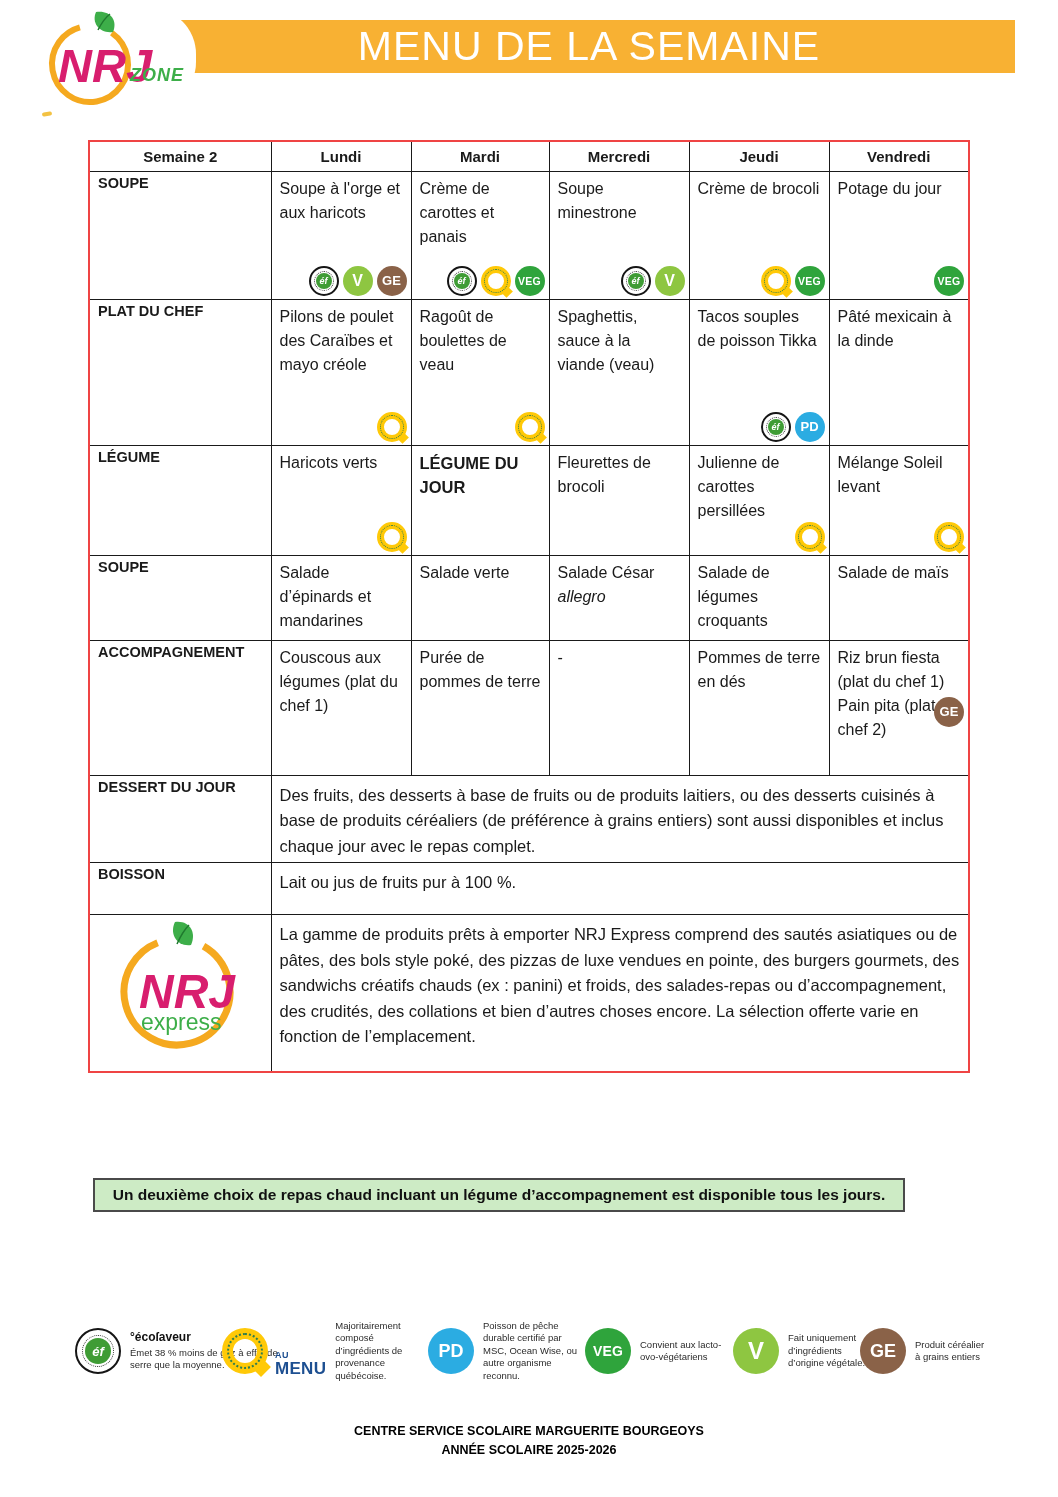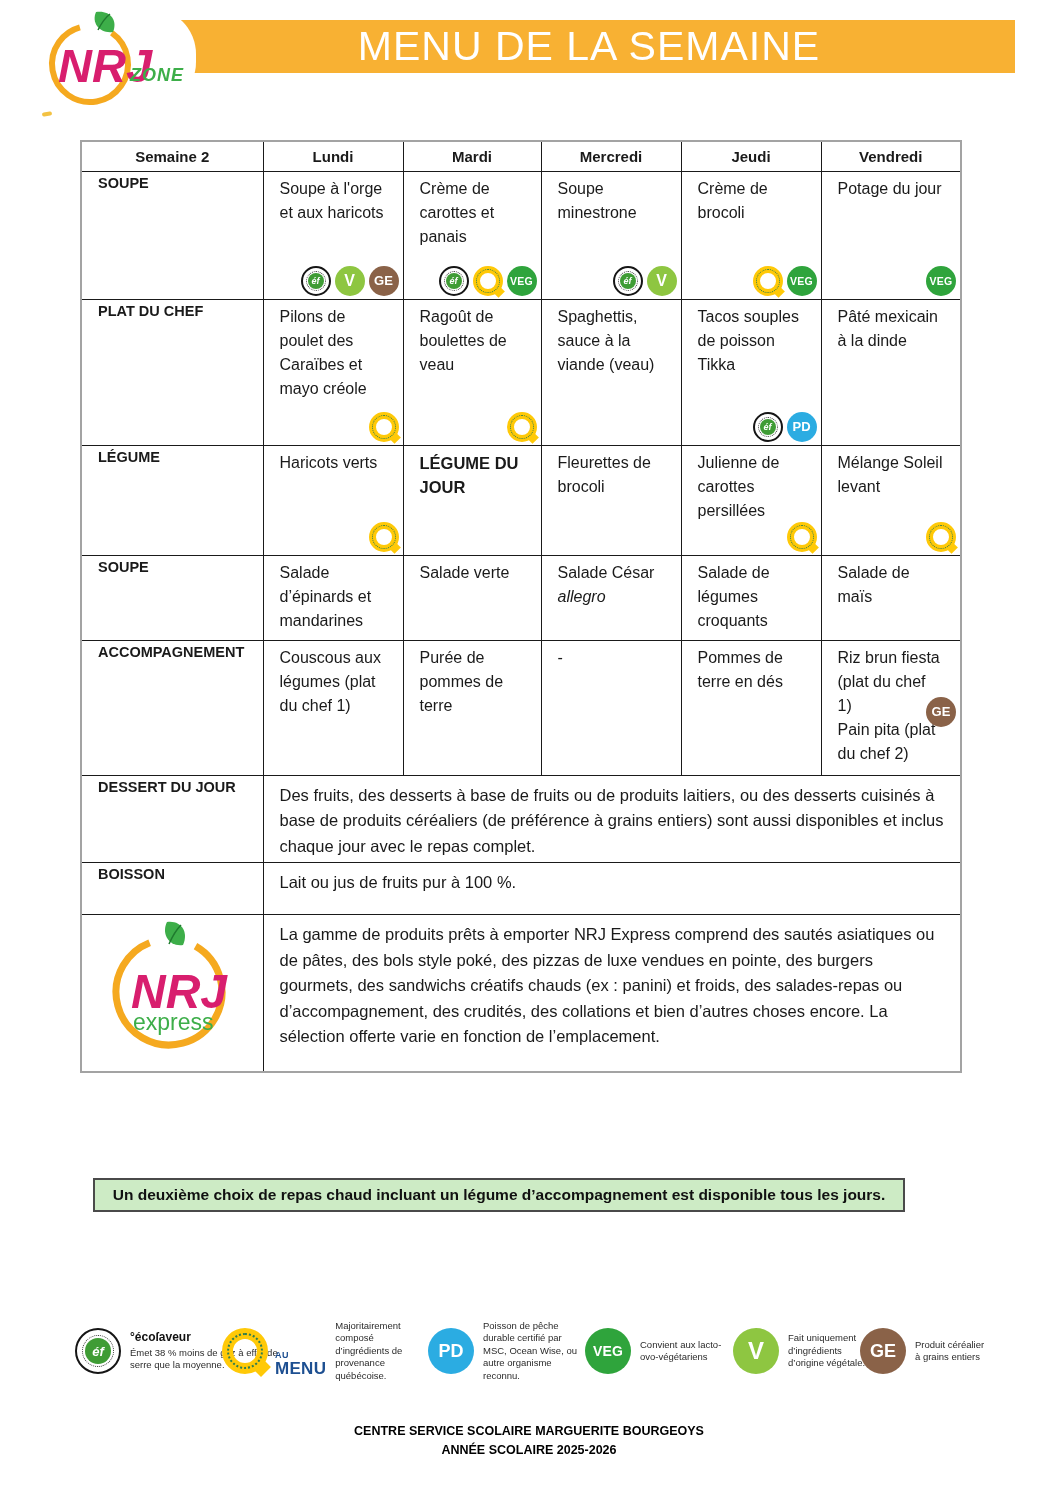--- a/index.html
+++ b/index.html
@@ -8,23 +8,23 @@
     font-family:"Liberation Sans", sans-serif; color:#1a1a1a; overflow:hidden;
   }
 
   
   .banner { position:absolute; left:163px; top:20px; width:852px; height:53px; background:#F8B133; }
   .banner-title { color:#fff; font-size:41px; font-weight:400; letter-spacing:1px; text-align:center; line-height:52px; }
   .logo-badge { position:absolute; left:38px; top:8px; width:158px; height:100px; background:#fff; border-radius:0 46px 46px 0; z-index:2; }
   .logo-tick { position:absolute; left:42px; top:112px; width:10px; height:4px; background:#F3C243; border-radius:2px; transform:rotate(-10deg); }
 
   
-  table.menu { position:absolute; left:80px; top:140px; width:880px; border-collapse:collapse; table-layout:fixed;
-               border:2px solid #a3a3a3; }
-  table.menu td, table.menu th { border:1px solid #1a1a1a; vertical-align:top; padding:3px 16px; box-sizing:border-box; }
+  table.menu { position:absolute; left:88px; top:140px; width:880px; border-collapse:collapse; table-layout:fixed;
+               border:2px solid #ef4444; }
+  table.menu td, table.menu th { border:1px solid #1a1a1a; vertical-align:top; padding:3px 8px; box-sizing:border-box; }
   table.menu th { font-size:15px; font-weight:700; text-align:center; vertical-align:middle; padding:4px 2px; }
   td.label { font-weight:700; font-size:14.5px; padding-top:7px; }
   .cell { position:relative; }
   .cell-text { font-size:16px; line-height:1.5; padding-top:2px; }
   .cell-strong .cell-text { font-weight:700; font-size:16.5px; }
   .italic-note { display:block; font-style:italic; }
   .para { font-size:16.5px; line-height:1.55; padding-top:4px; }
   td.para-cell { padding:5px 10px; }
   .tr-head    { height:30px; }
   .tr-soupe   { height:128px; }

